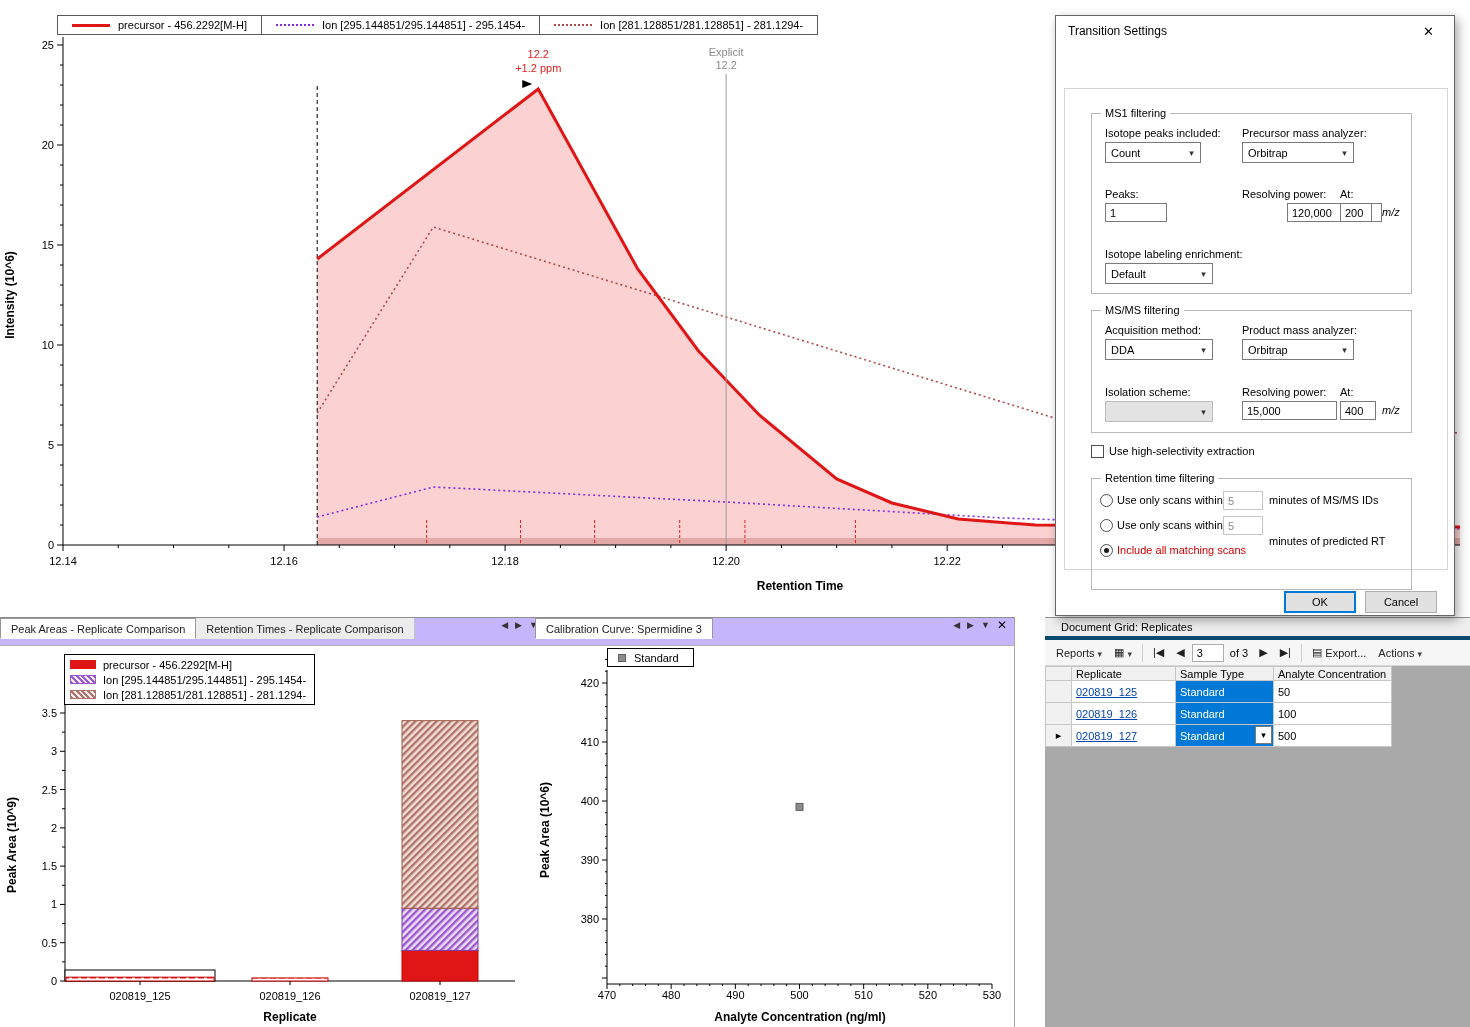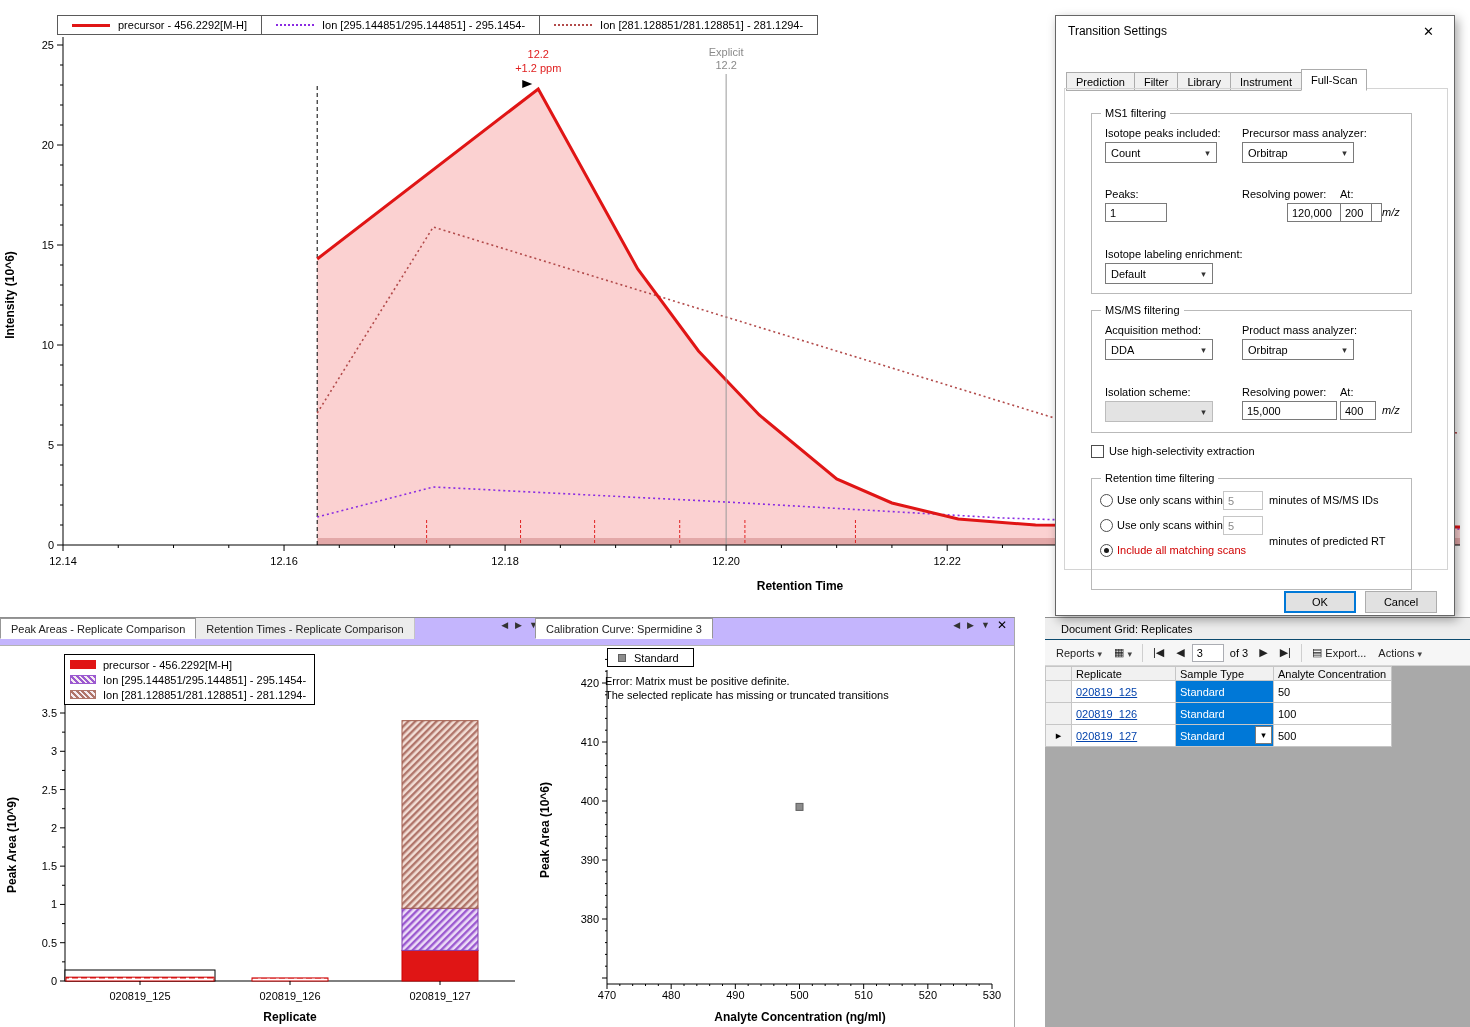--- a/index.html
+++ b/index.html
@@ -28,21 +28,21 @@
   .pa-leg-row{display:flex;align-items:center;gap:7px;height:13px}
   .pa-swatch{width:26px;height:9px;background:#c00}
 
   #cal-panel{left:535px;top:617px;width:480px;height:410px;border-right:1px solid #a8a8a8}
   #cal-legend{left:72px;top:30px;border:1px solid #000;background:#fff;height:19px;display:flex;align-items:center;gap:8px;padding:0 14px 0 10px;z-index:2}
   #cal-square{width:8px;height:8px;background:#8c8c8c;border:1px solid #5f5f5f}
   #cal-error{left:70px;top:56px;line-height:14px;z-index:1}
 
   
   #dg-panel{left:1045px;top:617px;width:425px;height:410px;background:#a9a9a9;border-top:1px solid #8f8f8f}
-  #dg-header{position:absolute;left:0;top:0;right:0;height:22px;background:#eeeeee;border-bottom:1px solid #0c4a6e;display:flex;align-items:center;padding-left:16px}
+  #dg-header{position:absolute;left:0;top:0;right:0;height:22px;background:#eeeeee;border-bottom:4px solid #0c4a6e;display:flex;align-items:center;padding-left:16px}
   #dg-toolbar{position:absolute;left:0;top:22px;right:0;height:26px;background:#f6f6f6;border-bottom:1px solid #d5d5d5;display:flex;align-items:center;padding-left:6px;gap:2px}
   .tb-btn{display:flex;align-items:flex-end;gap:3px;padding:2px 5px;color:#222;cursor:default}
   .tb-arrow{font-size:9px;color:#444}
   .tb-sep{width:1px;height:18px;background:#cfcfcf;margin:0 3px}
   .tb-page{width:32px;height:18px;border:1px solid #abadb3;padding-left:4px;font-size:11px;font-family:"Liberation Sans",sans-serif}
   #dg-table{position:absolute;left:0;top:48px;border-collapse:collapse;background:#fff}
   #dg-table th,#dg-table td{border:1px solid #c6c6c6;padding:0 4px;font-weight:normal;text-align:left;vertical-align:middle}
   #dg-table th{background:#f1f1f1;height:14px}
   #dg-table td{height:22px}
   .dg-sel{width:26px;background:#f1f1f1;text-align:center !important}
@@ -350,24 +350,20 @@
         <text x="64" y="106" font-size="11" fill="#000" text-anchor="end">410</text>
         <text x="64" y="47" font-size="11" fill="#000" text-anchor="end">420</text>
         <rect x="261" y="163.4" width="7" height="7" fill="#8c8c8c" stroke="#5f5f5f"></rect>
         <text x="265" y="381" font-size="12" fill="#000" text-anchor="middle" font-weight="bold">Analyte Concentration (ng/ml)</text>
         <text x="14" y="190" font-size="12" fill="#000" text-anchor="middle" font-weight="bold" transform="rotate(-90 14 190)">Peak Area (10^6)</text>
       </svg>
     <div class="abs" id="cal-legend">
       <span id="cal-square" style="background: rgb(140, 140, 140);"></span>
       <span>Standard</span>
     </div>
-    <div class="abs" id="cal-error">
-      <div>Error: Matrix must be positive definite.</div>
-      <div>The selected replicate has missing or truncated transitions</div>
-    </div>
   </div>
 
   <div class="abs" id="dg-panel">
     <div id="dg-header">
       <span>Document Grid: Replicates</span>
     </div>
     <div id="dg-toolbar">
       <span class="tb-btn">
         <span>Reports</span>
         <span class="tb-arrow">▾</span>
@@ -424,33 +420,26 @@
       </tr>
     </tbody>
       </table>
   </div>
 
   <div class="abs" id="dialog">
     <div class="dlg-title">
       <span>Transition Settings</span>
       <span class="dlg-close">✕</span>
     </div>
-    <div class="dlg-tabs">
-      <span class="dtab">Prediction</span>
-      <span class="dtab">Filter</span>
-      <span class="dtab">Library</span>
-      <span class="dtab">Instrument</span>
-      <span class="dtab active">Full-Scan</span>
-    </div>
     <div class="dlg-frame"></div>
 
     <div class="group" style="left:35px;top:97px;width:321px;height:181px">
       <span class="group-label">MS1 filtering</span>
       <span class="dlbl" style="left:13px;top:13px">Isotope peaks included:</span>
-      <span class="combo" style="left:13px;top:28px;width:112px">
+      <span class="combo" style="left:13px;top:28px;width:96px">
         <span>Count</span>
         <span class="combo-arrow">▾</span>
       </span>
       <span class="dlbl" style="left:150px;top:13px">Precursor mass analyzer:</span>
       <span class="combo" style="left:150px;top:28px;width:112px">
         <span>Orbitrap</span>
         <span class="combo-arrow">▾</span>
       </span>
       <span class="dlbl" style="left:13px;top:74px">Peaks:</span>
       <input class="dinput" style="left: 13px; top: 89px; width: 62px;" value="1">

